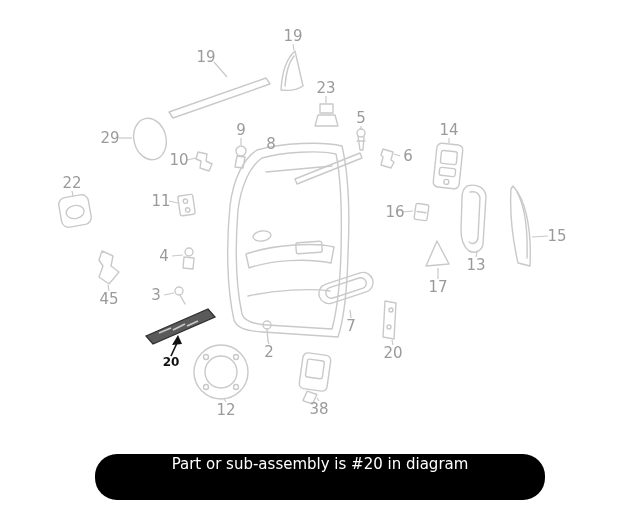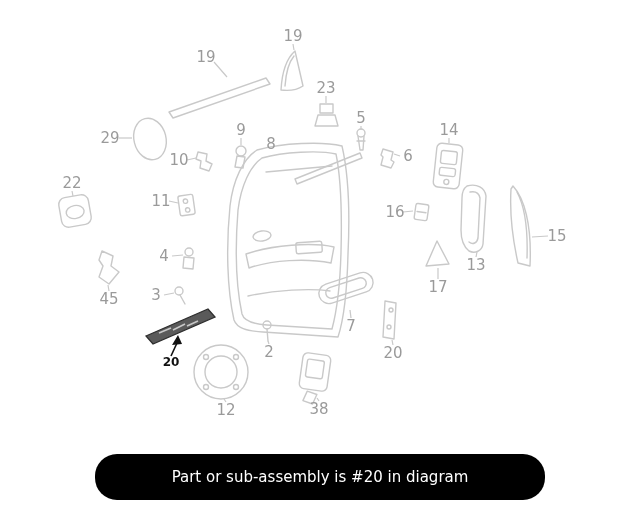--- a/index.html
+++ b/index.html
@@ -23,21 +23,21 @@
   .arrow-line{stroke:#111;stroke-width:1.6;}
   .arrow-head{fill:#111;stroke:none;}
   .plabel{
     position:absolute;transform:translate(-50%,-50%);z-index:2;
     color:var(--label);font-size:15px;line-height:1;user-select:none;white-space:nowrap;
   }
   .plabel.hl{color:#111111;font-weight:bold;font-size:12px;}
   .banner{
     position:absolute;left:95px;top:454px;width:450px;height:46px;z-index:3;
     background:var(--banner-bg);color:var(--banner-text);border-radius:22px;
-    display:flex;flex-direction:column;justify-content:center;align-items:center;
+    display:flex;flex-direction:column;align-items:center;
     text-align:center;font-size:15px;line-height:21px;
   }
 </style>
 </head>
 <body>
 
 <div class="screen">
 
   <svg class="art-svg" width="640" height="512" viewBox="0 0 640 512">
 

